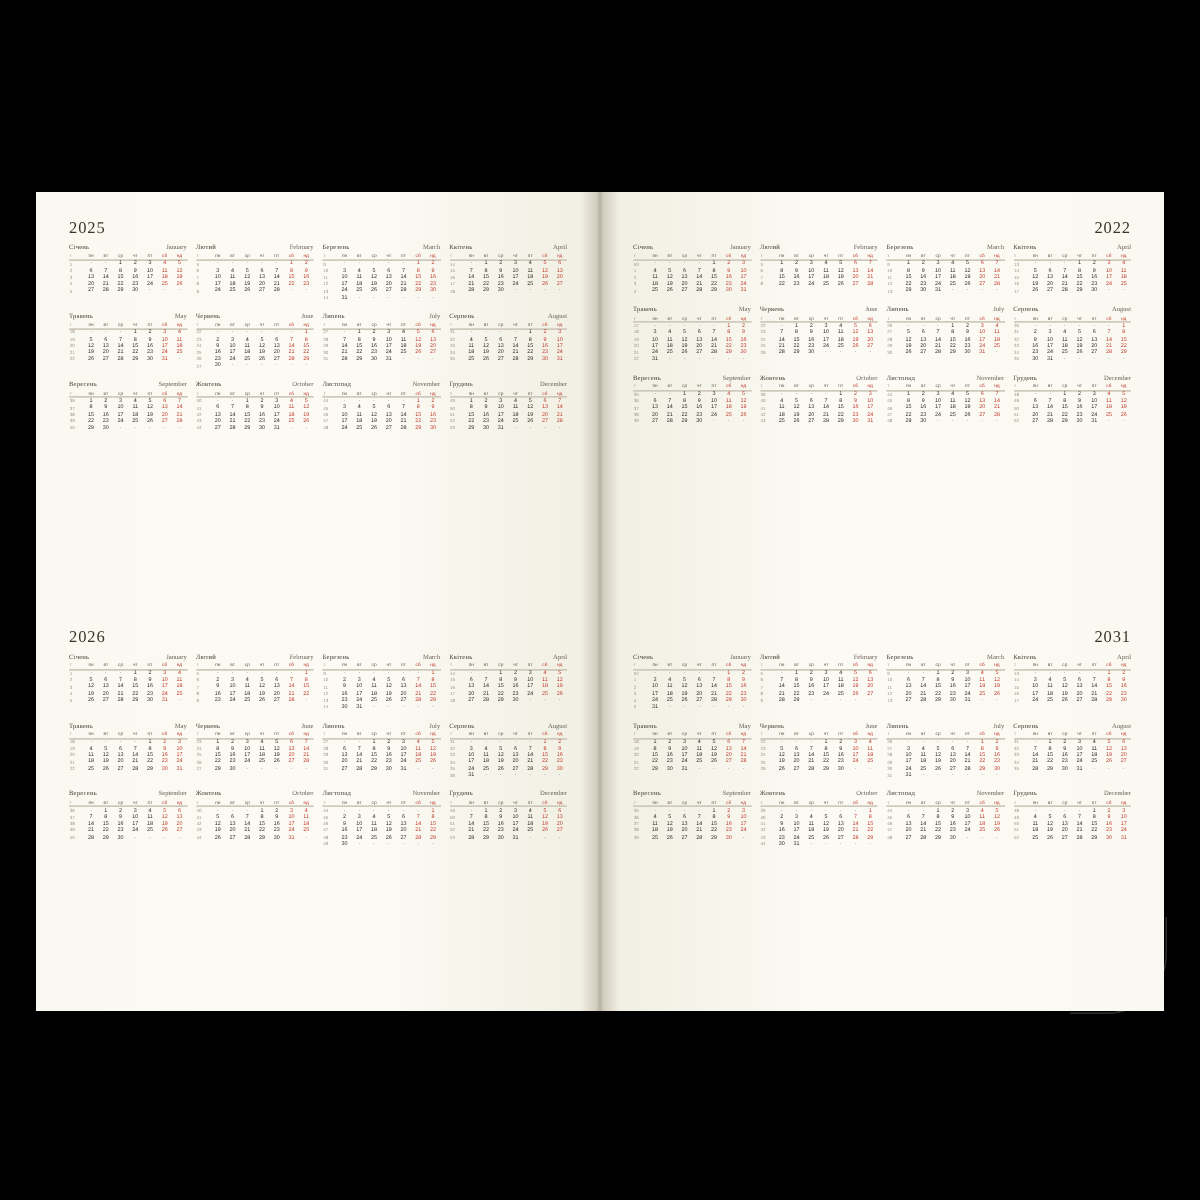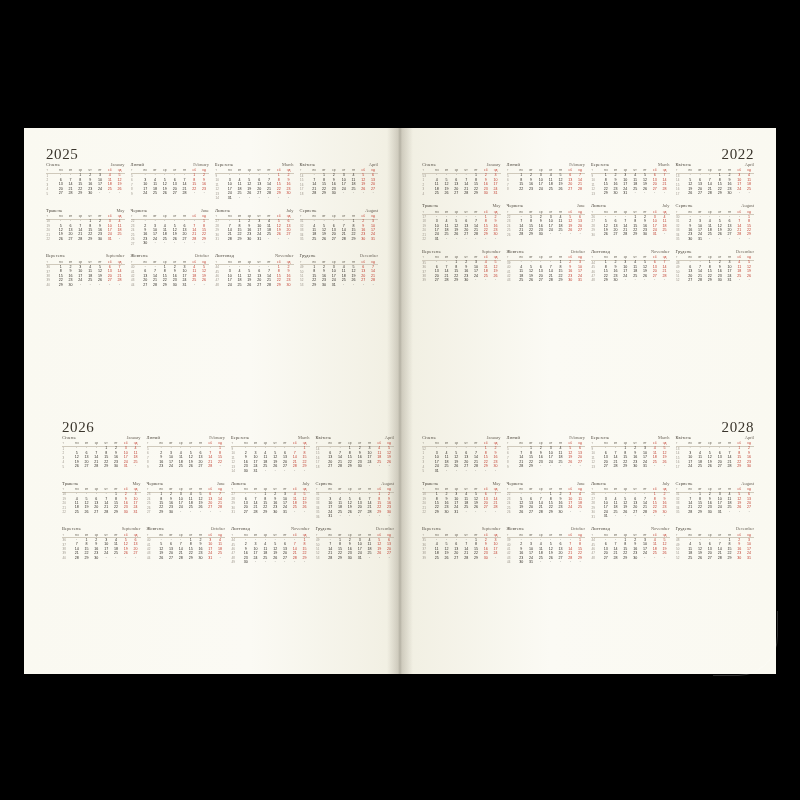--- a/index.html
+++ b/index.html
@@ -33,26 +33,26 @@
     position:absolute;right:-2px;bottom:-2px;width:64px;height:64px;
     border-right:1px solid rgba(255,255,255,.18);
     border-bottom:1px solid rgba(255,255,255,.18);
     border-radius:0 0 40px 0;
     pointer-events:none;
   }
 
   
   .year-block{position:absolute;width:50%;height:50%;box-sizing:border-box;padding:18px 22px 10px 22px;}
   .q-tl{left:0;top:0;}
-  .q-bl{left:16px;top:50%;}
+  .q-bl{left:0;top:50%;}
   .q-tr{left:50%;top:0;}
   .q-br{left:50%;top:50%;}
 
   .year-label{
-    font-size:15px;color:#3a352c;letter-spacing:.6px;margin-bottom:5px;height:12px;
+    font-size:11px;color:#3a352c;letter-spacing:.6px;margin-bottom:5px;height:12px;
     font-family:"Liberation Serif",serif;
   }
   .year-label.right{text-align:right;}
 
   .rows{display:flex;flex-direction:column;gap:8px;}
   .row{display:flex;gap:6px;}
   .month{flex:1;min-width:0;}
 
   .m-head{display:flex;justify-content:space-between;align-items:baseline;
     font-size:4.4px;color:#4a443a;line-height:1;margin-bottom:1.5px;}
@@ -2759,21 +2759,21 @@
                     <td class="empty">·</td>
                   </tr>
                 </tbody>
               </table>
             </div>
           </div>
         </div>
     </div>
 
     <div class="year-block q-br">
-      <div class="year-label right">2028</div>
+      <div class="year-label right">2031</div>
       <div class="rows">
           <div class="row">
             <div class="month">
               <div class="m-head">
                 <span class="ua">Січень</span>
                 <span class="en">January</span>
               </div>
               <table class="cal">
                 <thead>
                   <tr class="hdr-rule">

